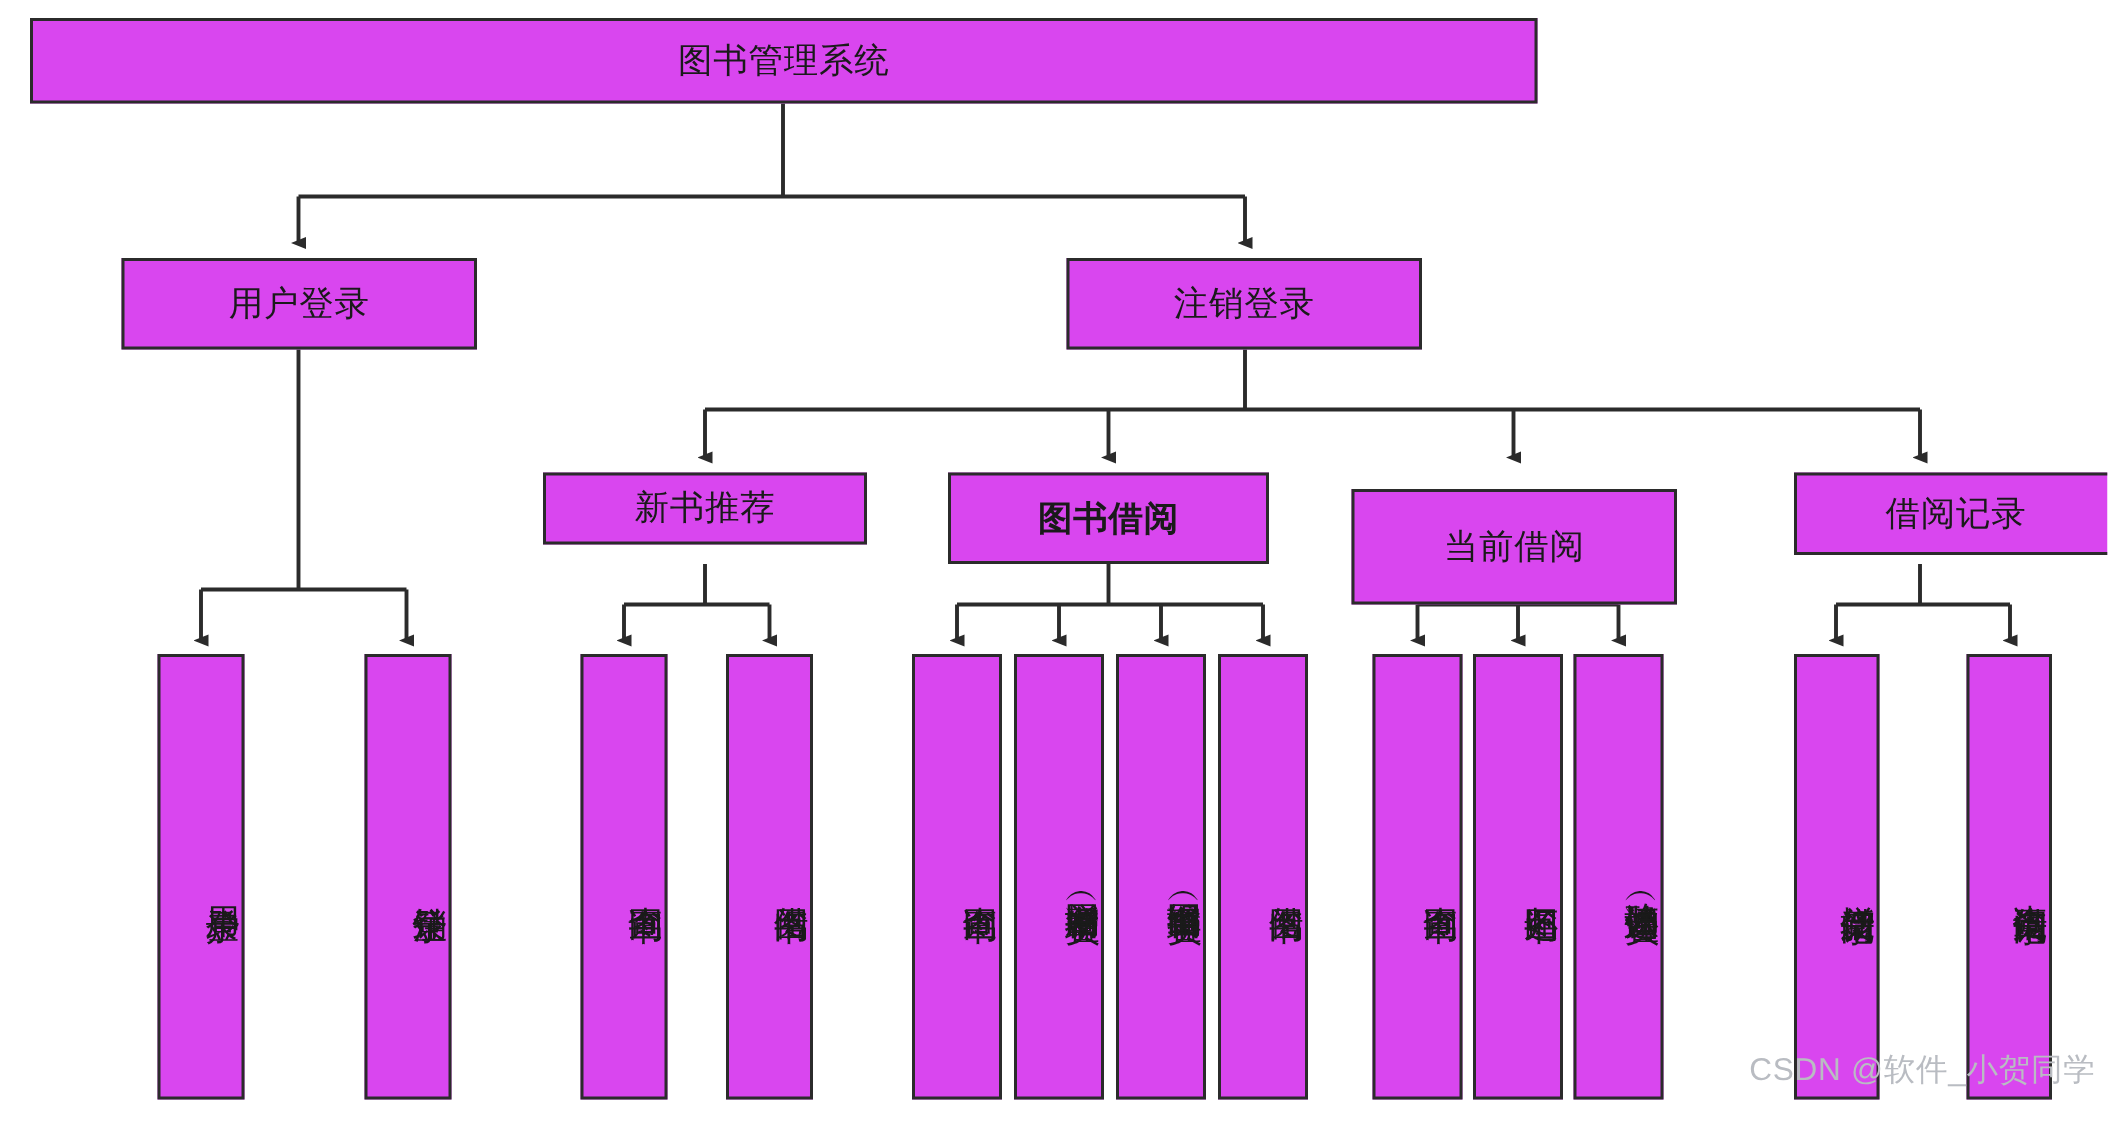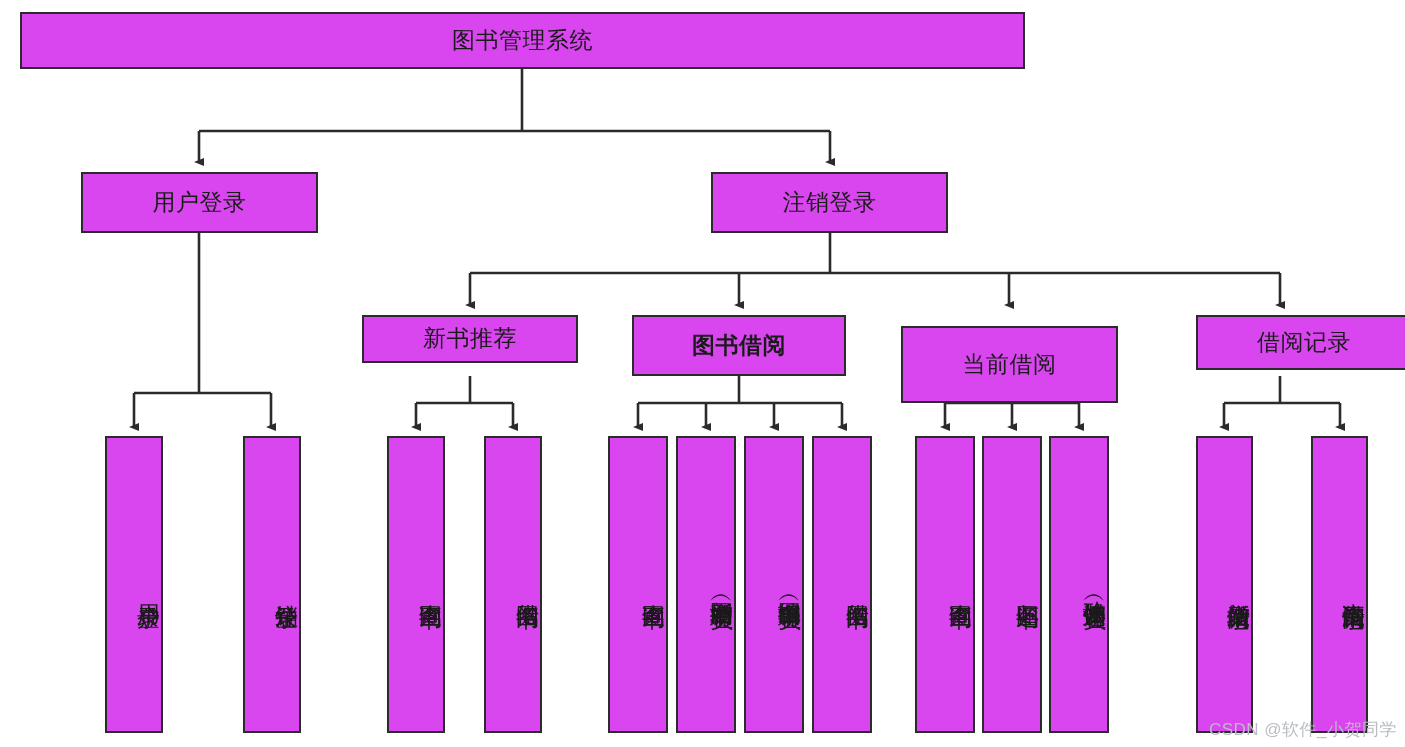--- a/index.html
+++ b/index.html
@@ -55,22 +55,22 @@
     padding-top: 6px;
   }
   .node.v .vtext {
     writing-mode: vertical-rl;
     text-orientation: upright;
     white-space: nowrap;
   }
   #watermark {
     position: absolute;
     right: 8px;
-    bottom: 6px;
-    font-size: 17px;
+    bottom: 20px;
+    font-size: 21px;
     color: #b9bcc2;
     letter-spacing: 0.5px;
     z-index: 5;
     white-space: nowrap;
   }
 </style>
 </head>
 <body>
 
 <div id="canvas">

